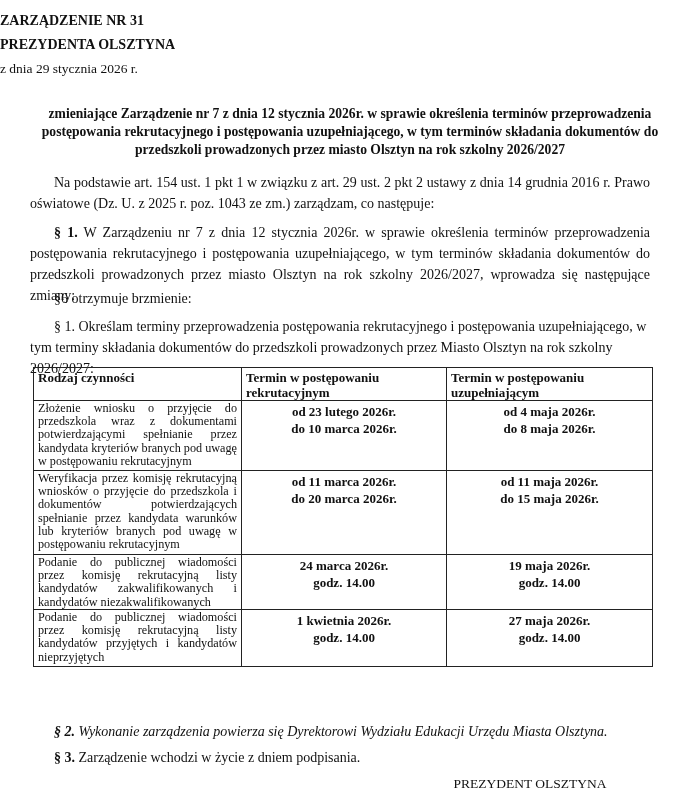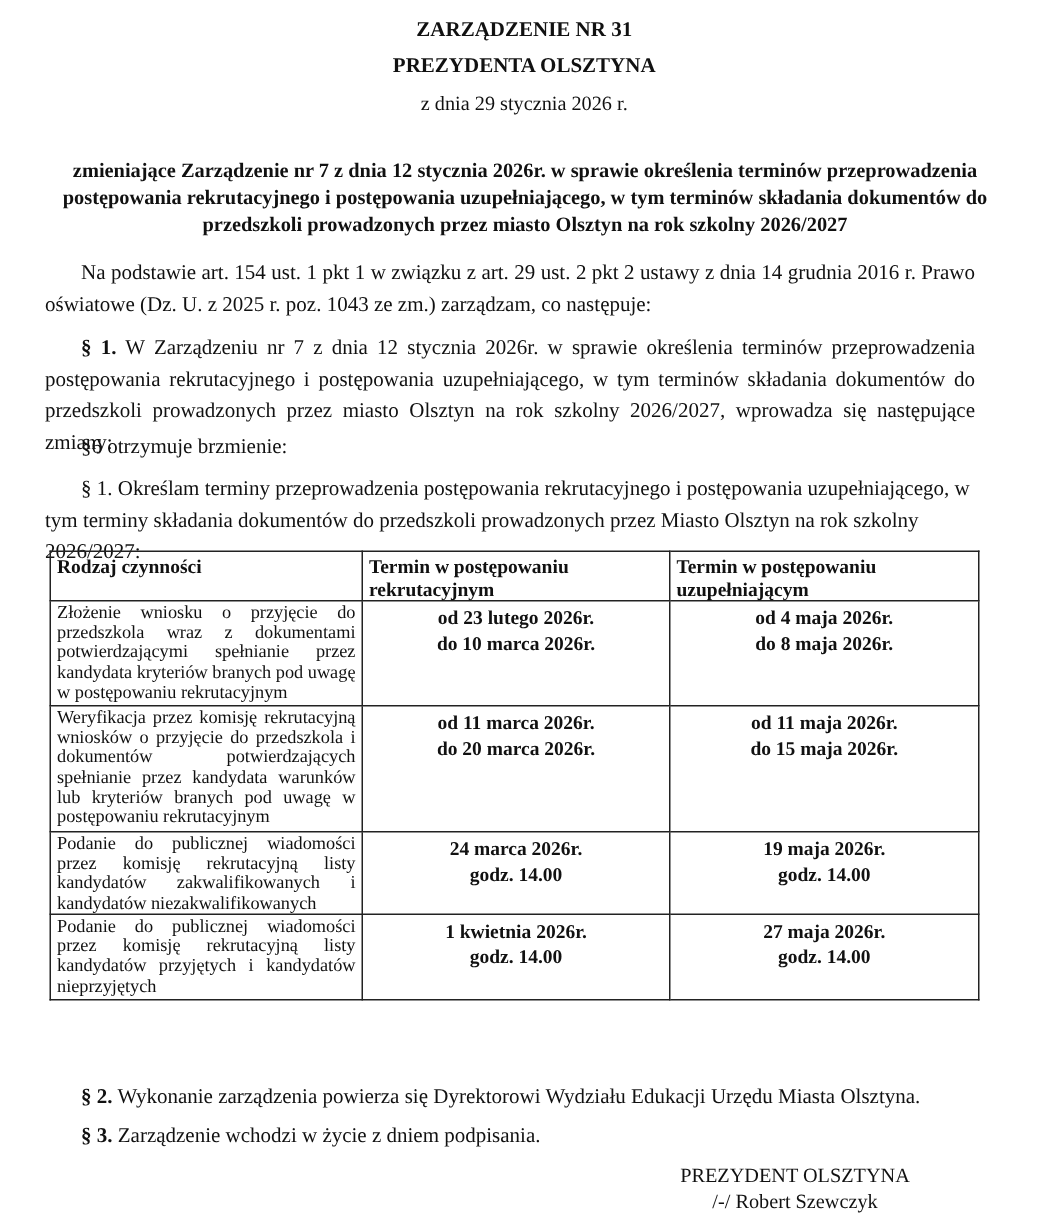--- a/index.html
+++ b/index.html
@@ -2,21 +2,21 @@
 <html><head>
   <meta charset="utf-8">
   <style>
     html, body { margin: 0; padding: 0; background: #ffffff; }
     body {
       width: 699px; height: 811px; overflow: hidden; position: relative;
       font-family: "Liberation Serif", "DejaVu Serif", serif;
       color: #111111;
     }
     .abs { position: absolute; }
-    .center { text-align: center; }
+    .center { }
     .title { left: 0; width: 699px; font-weight: bold; font-size: 14px; line-height: 16px; }
     .date { left: 0; width: 699px; font-size: 13.5px; line-height: 16px; }
     .subtitle {
       left: 30px; width: 640px; font-weight: bold; font-size: 13.6px; line-height: 18px;
       text-align: center;
     }
     .para { font-size: 14px; line-height: 21px; }
     .justify { text-align: justify; text-align-last: left; }
     .indent { text-indent: 24px; }
     b.sec { font-weight: bold; }
@@ -115,26 +115,25 @@
         <div>godz. 14.00</div>
       </td>
       <td class="term">
         <div>27 maja 2026r.</div>
         <div>godz. 14.00</div>
       </td>
     </tr>
   </tbody>
 </table>
 
-<div class="abs para indent" style="left:30px; width:640px; top:721px;">
+<div class="abs para indent" style="left:30px; width:640px; top:721px;font-style:italic;">
   <b class="sec">§ 2.</b>
   <span>Wykonanie zarządzenia powierza się Dyrektorowi Wydziału Edukacji Urzędu Miasta Olsztyna.</span>
 </div>
 
 <div class="abs para indent" style="left:30px; width:640px; top:747px;">
   <b class="sec">§ 3.</b>
   <span>Zarządzenie wchodzi w życie z dniem podpisania.</span>
 </div>
 
 <div class="abs signature" style="left:430px; width:200px; top:775px;">
   <div>PREZYDENT OLSZTYNA</div>
-  <div>/-/ Robert Szewczyk</div>
 </div>
 
 </body></html>

